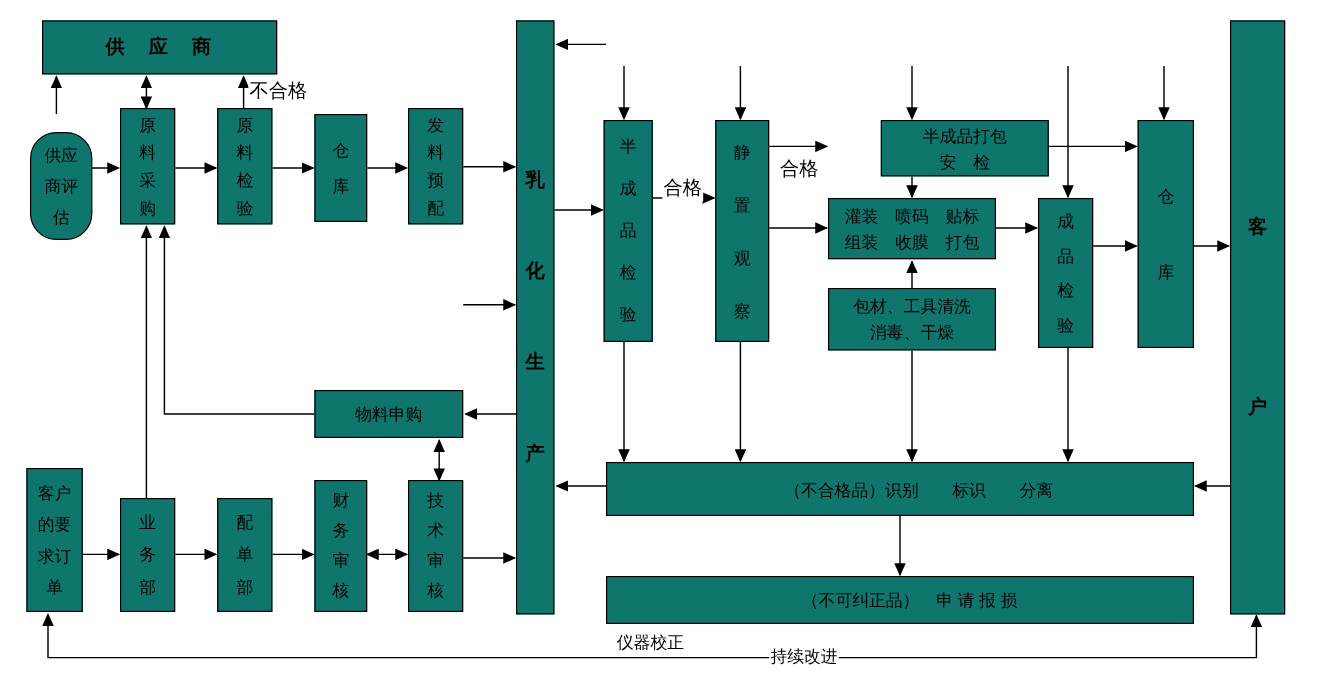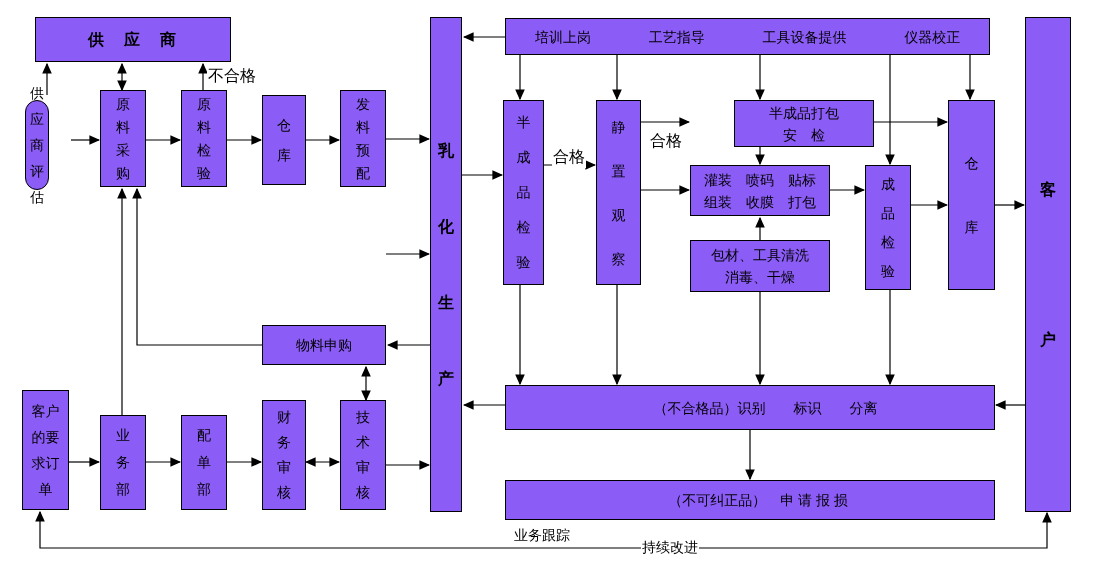--- a/index.html
+++ b/index.html
@@ -1,21 +1,21 @@
 <!DOCTYPE html>
 <html><head>
 <meta charset="utf-8">
 <style>
   * { margin:0; padding:0; box-sizing:border-box; }
   html,body { background:#fff; }
   body { font-family:"Liberation Sans","DejaVu Sans",sans-serif; color:#000; }
   .canvas { position:relative; width:1104px; height:569px; background:#fff; overflow:hidden; }
   svg.wires { position:absolute; left:0; top:0; }
   .node {
-    position:absolute; border:1px solid #000; background:#8b5cf6;
+    position:absolute; border:1px solid #000; background:#0f766e;
     display:flex; align-items:center; justify-content:center;
     text-align:center; white-space:pre-line; font-size:14px; line-height:22px;
   }
   .b { font-weight:bold; font-size:16px; }
   .support { flex-direction:row; justify-content:space-around; white-space:nowrap; }
   .support span { display:inline-block; }
   .lbl { position:absolute; font-size:16px; white-space:nowrap; background:#fff; padding:0 1px; }
   .lbl14 { font-size:14px; }
 </style>
 </head>
@@ -77,21 +77,21 @@
       <line x1="890" y1="290" x2="890" y2="384" marker-end="url(#ah)"></line>
       <line x1="1025" y1="405" x2="996" y2="405" marker-end="url(#ah)"></line>
       <line x1="505" y1="405" x2="464" y2="405" marker-end="url(#ah)"></line>
       <line x1="750" y1="430" x2="750" y2="479" marker-end="url(#ah)"></line>
 
       <polyline points="1047,513 1047,548 40,548 40,512" marker-start="url(#ah)" marker-end="url(#ah)"></polyline>
     </g>
   </svg>
 
   <div class="node b" style="left:35px;top:17px;width:196px;height:45px;letter-spacing:2px;">供　应　商</div>
-  <div class="node" style="left:25px;top:100px;width:24px;height:90px;line-height:26px;border-radius:22px;">供应
+  <div class="node" style="left:25px;top:110px;width:52px;height:90px;line-height:26px;border-radius:22px;">供应
 商评
 估</div>
   <div class="node" style="left:100px;top:90px;width:46px;height:97px;line-height:23px;">原
 料
 采
 购</div>
   <div class="node" style="left:181px;top:90px;width:46px;height:97px;line-height:23px;">原
 料
 检
 验</div>
@@ -120,26 +120,20 @@
 部</div>
   <div class="node" style="left:262px;top:400px;width:44px;height:110px;line-height:25px;">财
 务
 审
 核</div>
   <div class="node" style="left:340px;top:400px;width:46px;height:110px;line-height:25px;">技
 术
 审
 核</div>
 
-  <div class="node support" style="left:505px;top:18px;width:485px;height:37px;">
-    <span>培训上岗</span>
-    <span>工艺指导</span>
-    <span>工具设备提供</span>
-    <span>仪器校正</span>
-  </div>
 
   <div class="node" style="left:503px;top:100px;width:41px;height:185px;line-height:35px;">半
 成
 品
 检
 验</div>
   <div class="node" style="left:596px;top:100px;width:45px;height:185px;line-height:44px;">静
 置
 观
 察</div>
@@ -158,16 +152,16 @@
 
   <div class="node b" style="left:1025px;top:17px;width:46px;height:495px;line-height:150px;">客
 户</div>
 
   <div class="node" style="left:505px;top:385px;width:490px;height:45px;padding-left:31px;">（不合格品）识别　　标识　　分离</div>
   <div class="node" style="left:505px;top:480px;width:490px;height:40px;padding-left:16px;">（不可纠正品）　申 请 报 损</div>
 
   <div class="lbl" style="left:207px;top:66px;">不合格</div>
   <div class="lbl" style="left:552px;top:147px;">合格</div>
   <div class="lbl" style="left:649px;top:131px;">合格</div>
-  <div class="lbl lbl14" style="left:513px;top:527px;">业务跟踪</div>
+  <div class="lbl lbl14" style="left:513px;top:527px;">仪器校正</div>
   <div class="lbl lbl14" style="left:641px;top:527px;margin-top:12px;">持续改进</div>
 
 </div>
 
 </body></html>

